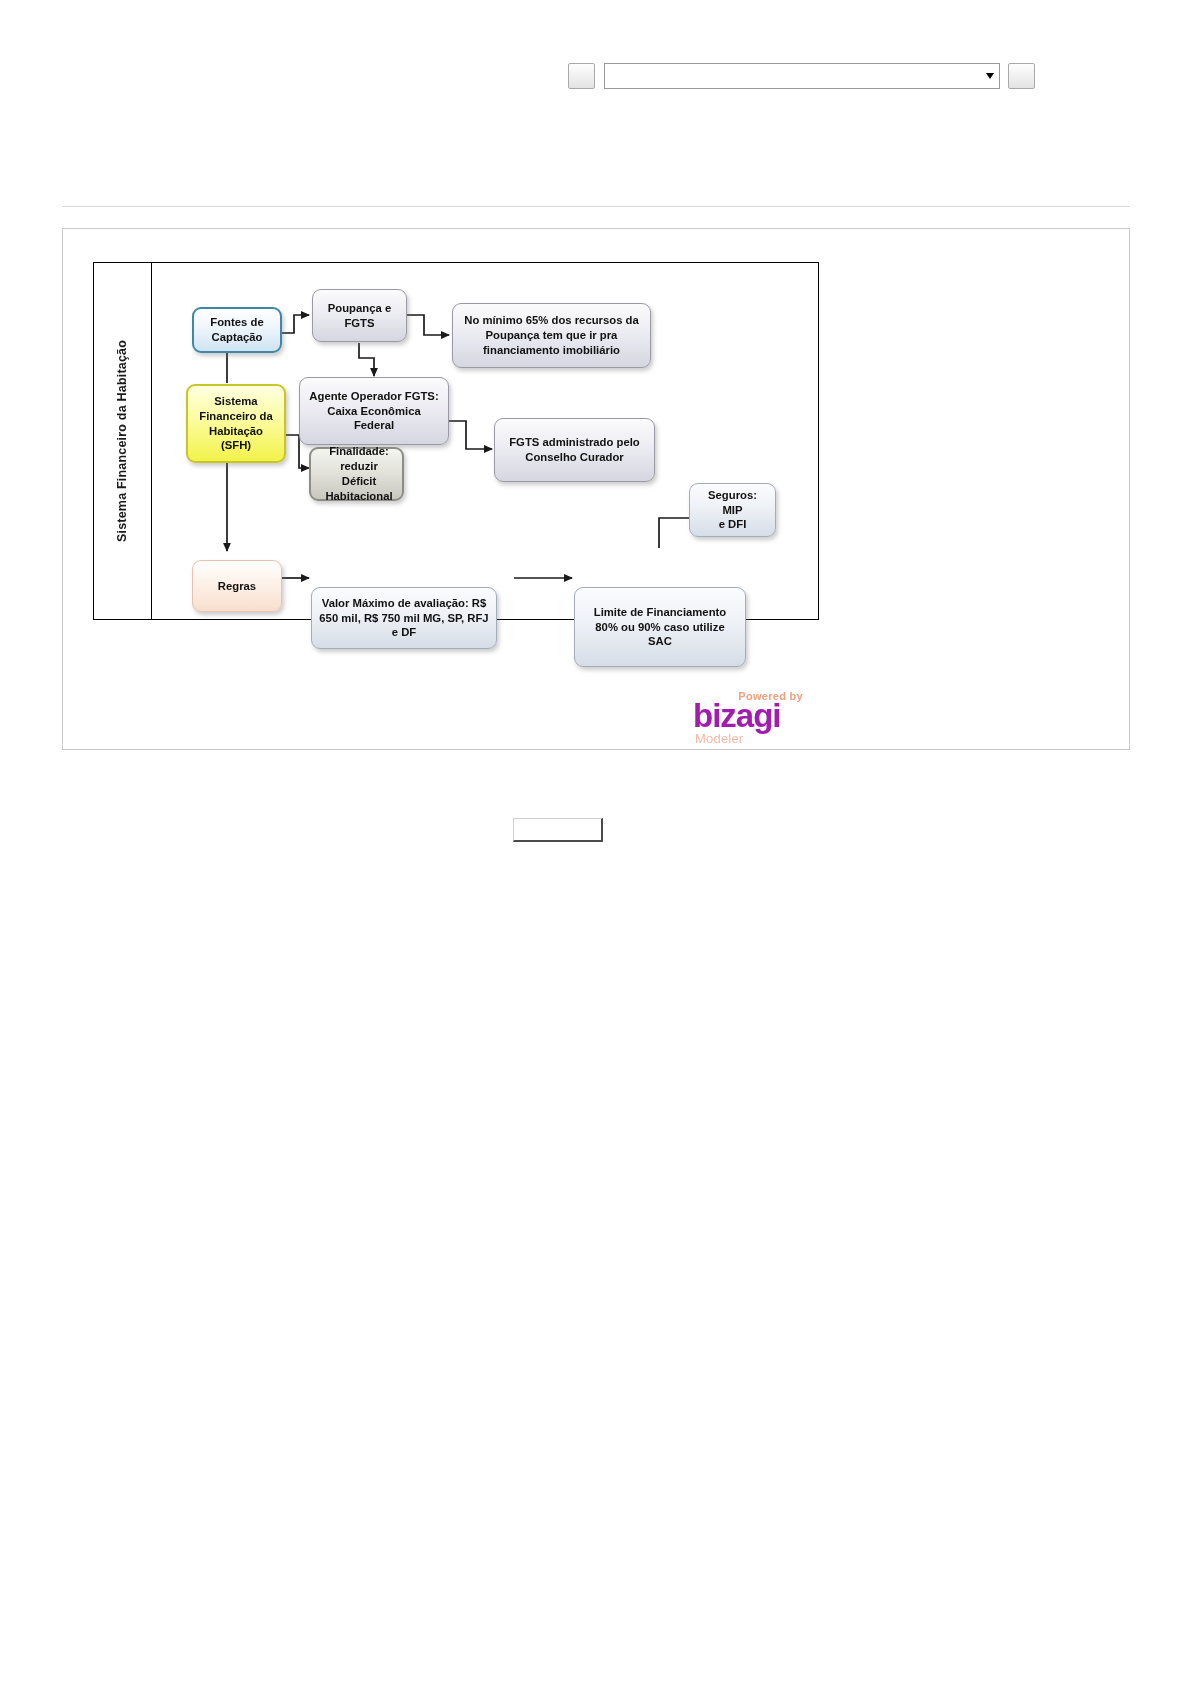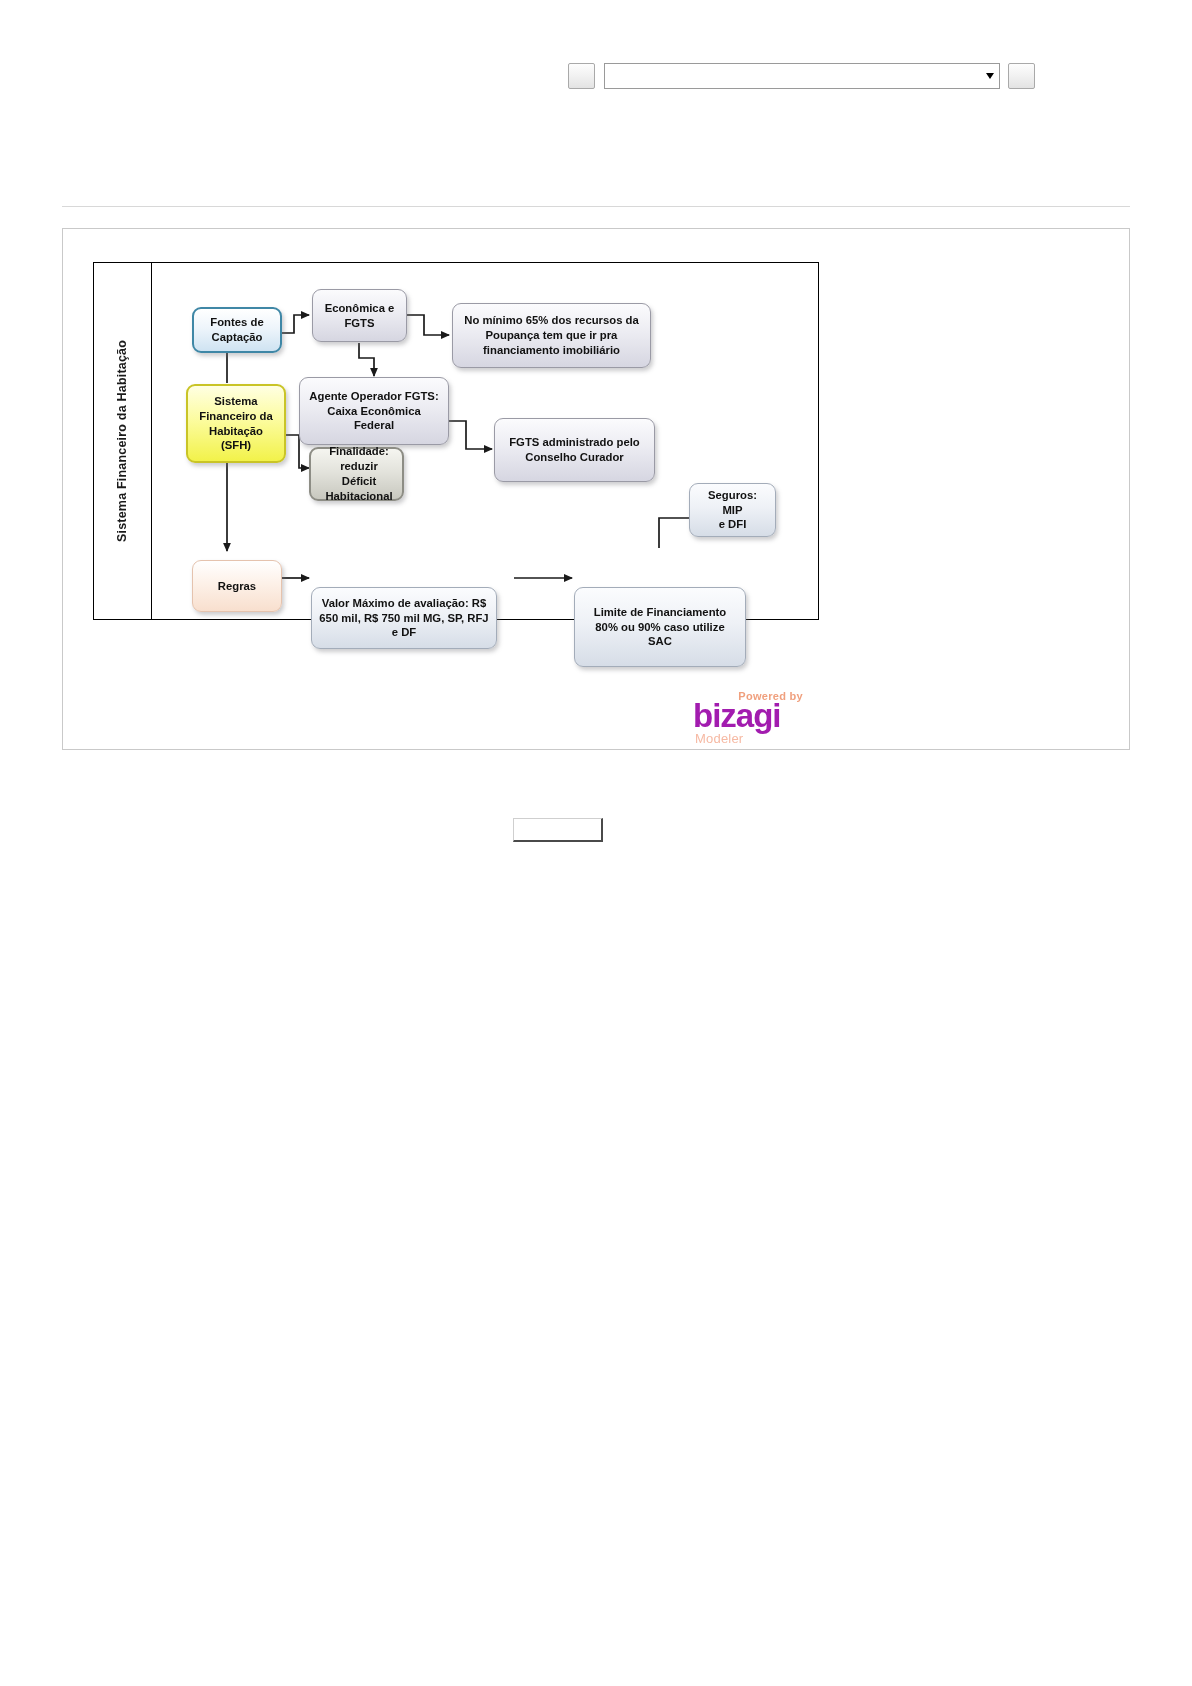--- a/index.html
+++ b/index.html
@@ -246,21 +246,21 @@
 
         <path d="M420,315 L478,315"></path>
 
         <path d="M565,285 L565,255 L638,255 L638,228"></path>
       </g>
     </svg>
 
     <div class="node node-blue" style="left: 98px; top: 44px; width: 90px; height: 46px; white-space: pre-line;">Fontes de
 Captação</div>
 
-    <div class="node node-grey" style="left: 218px; top: 26px; width: 95px; height: 53px; white-space: pre-line;">Econômica e
+    <div class="node node-grey" style="left: 218px; top: 26px; width: 95px; height: 53px; white-space: pre-line;">Poupança e
 FGTS</div>
 
     <div class="node node-grey" style="left:358px; top:40px; width:199px; height:65px;">No mínimo 65% dos recursos da Poupança tem que ir pra financiamento imobiliário</div>
 
     <div class="node node-grey" style="left: 400px; top: 155px; width: 161px; height: 64px; white-space: pre-line;">FGTS administrado pelo
 Conselho Curador</div>
 
     <div class="node node-grey" style="left: 205px; top: 114px; width: 150px; height: 68px; white-space: pre-line;">Agente Operador FGTS:
 Caixa Econômica Federal</div>
 

